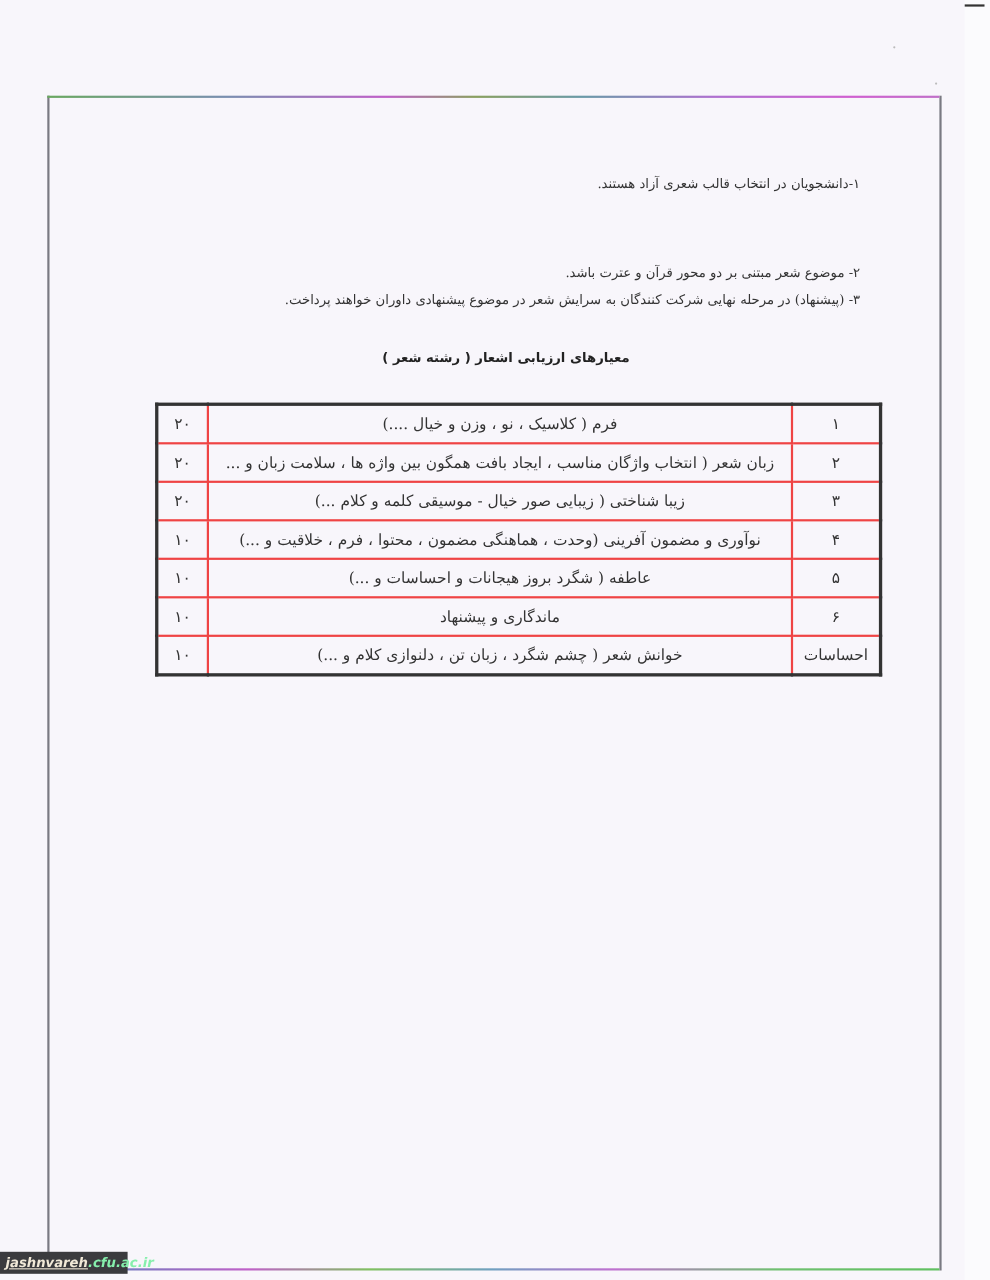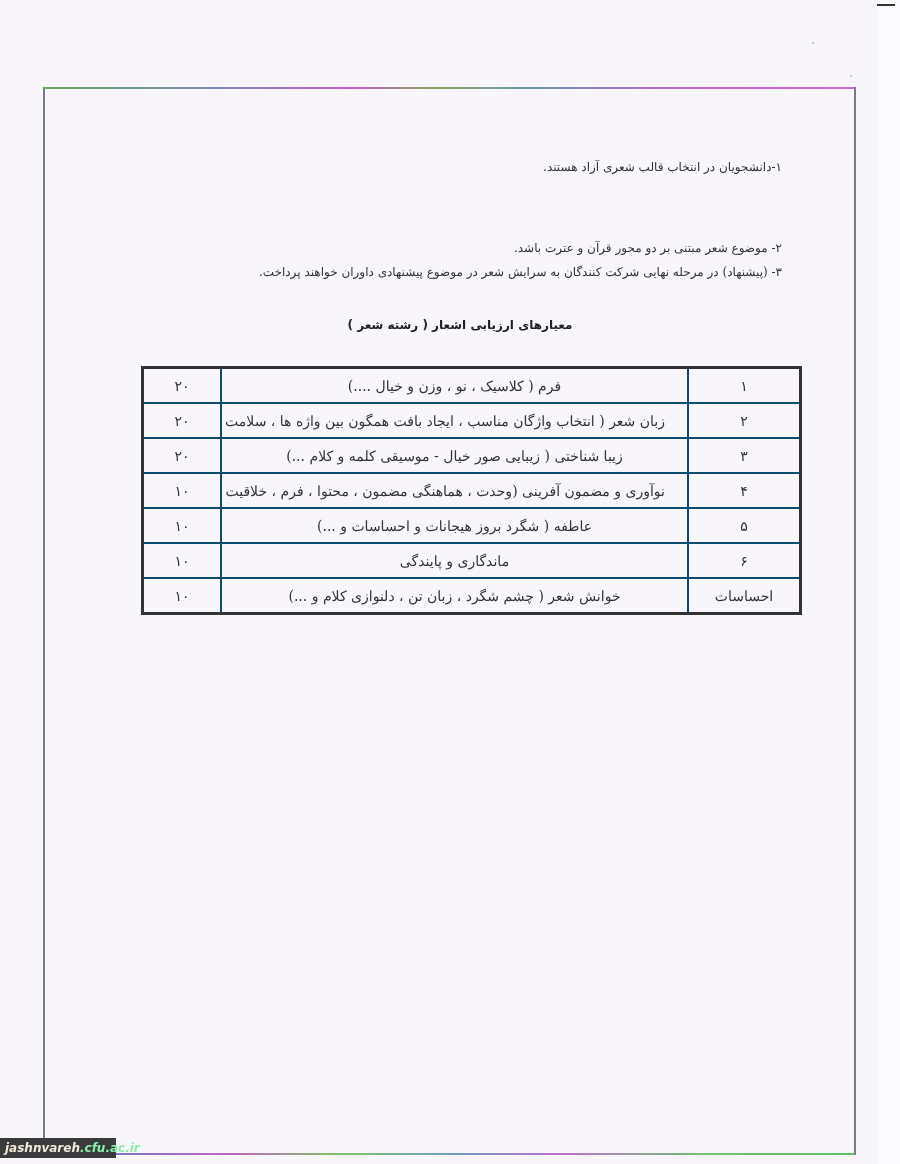--- a/index.html
+++ b/index.html
@@ -49,42 +49,42 @@
   }
   table.criteria {
     position: absolute; left: 141px; top: 366px;
     width: 661px;
     border-collapse: collapse;
     direction: ltr;
     table-layout: fixed;
     border: 3px solid #333;
   }
   table.criteria td {
-    border: 2px solid #0c4a6e;
+    border: 2px solid #ef4444;
     height: 33px;
-    padding: 0 22px;
+    padding: 0 6px;
     font-size: 14px;
     color: #333;
     vertical-align: middle;
     white-space: nowrap;
     overflow: hidden;
   }
   td.score { width: 32px; text-align: center; }
   td.desc { direction: rtl; text-align: center; }
   td.num  { width: 66px; text-align: center; direction: rtl; }
   .watermark {
     position: absolute; left: 0; top: 1138px; width: 116px; height: 20px;
     background: #3b3b3e;
     font-family: "DejaVu Sans", "Liberation Sans", sans-serif;
     font-style: italic; font-weight: bold;
     font-size: 12px; line-height: 20px;
     padding-left: 5px; box-sizing: border-box;
     white-space: nowrap;
   }
-  .wm-a { color: #f1e9d8; }
+  .wm-a { color: #f1e9d8; text-decoration: underline; }
   .wm-b { color: #86efac; }
   .dot { position: absolute; width: 2px; height: 2px; background: #bbb; border-radius: 1px; }
 </style>
 </head>
 <body>
 
 <div class="right-strip"></div>
 <div class="corner-mark"></div>
 
 <div class="frame"></div>
@@ -122,21 +122,21 @@
       <td class="desc">نوآوری و مضمون آفرینی (وحدت ، هماهنگی مضمون ، محتوا ، فرم ، خلاقیت و ...)</td>
       <td class="num">۴</td>
     </tr>
     <tr>
       <td class="score">۱۰</td>
       <td class="desc">عاطفه ( شگرد بروز هیجانات و احساسات و ...)</td>
       <td class="num">۵</td>
     </tr>
     <tr>
       <td class="score">۱۰</td>
-      <td class="desc">ماندگاری و پایندگی</td>
+      <td class="desc">ماندگاری و پیشنهاد</td>
       <td class="num">۶</td>
     </tr>
     <tr>
       <td class="score">۱۰</td>
       <td class="desc">خوانش شعر ( چشم شگرد ، زبان تن ، دلنوازی کلام و ...)</td>
       <td class="num">احساسات</td>
     </tr>
   </tbody>
 </table>
 

